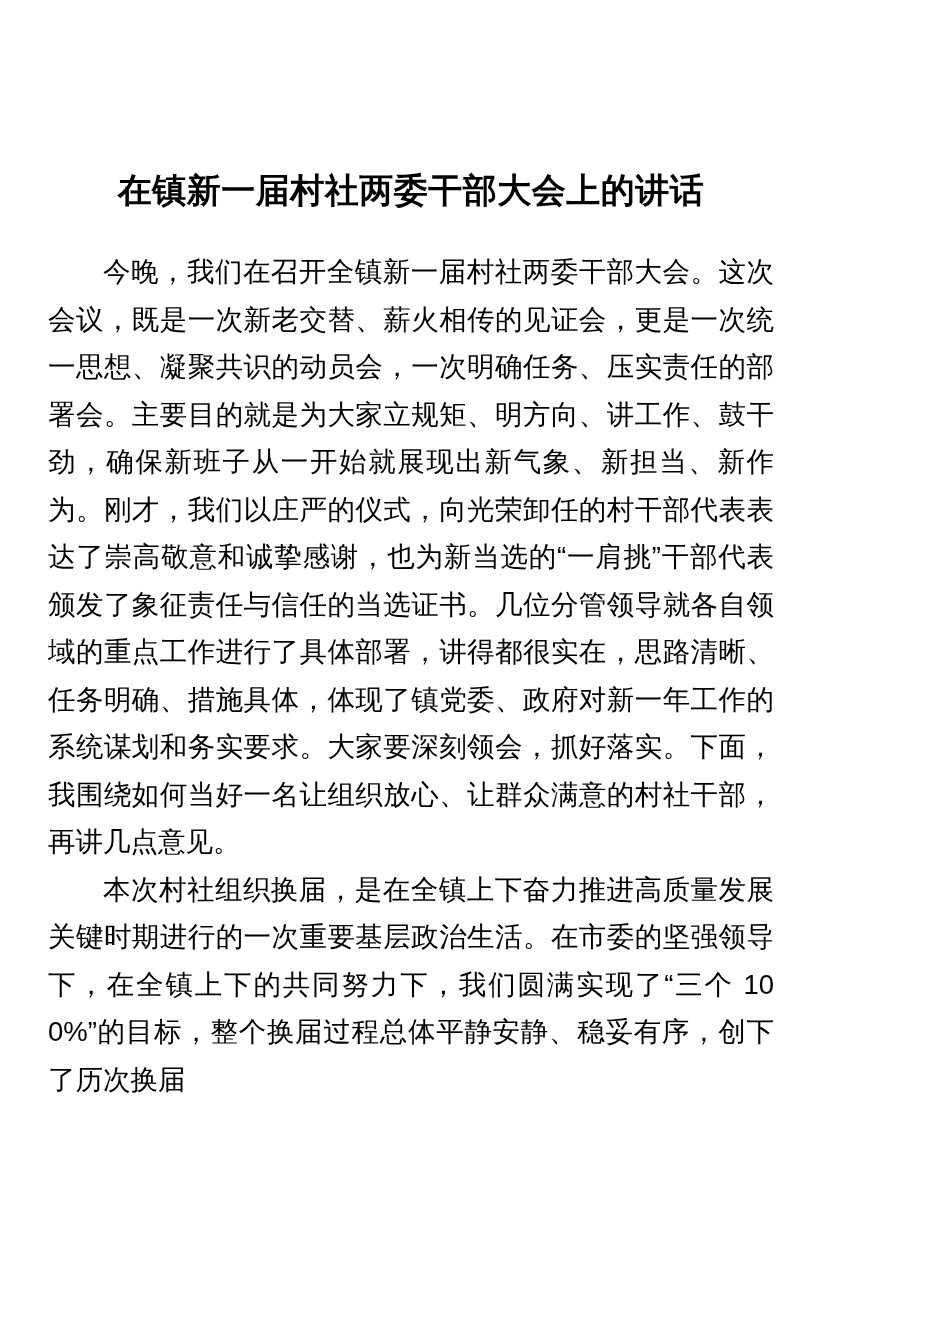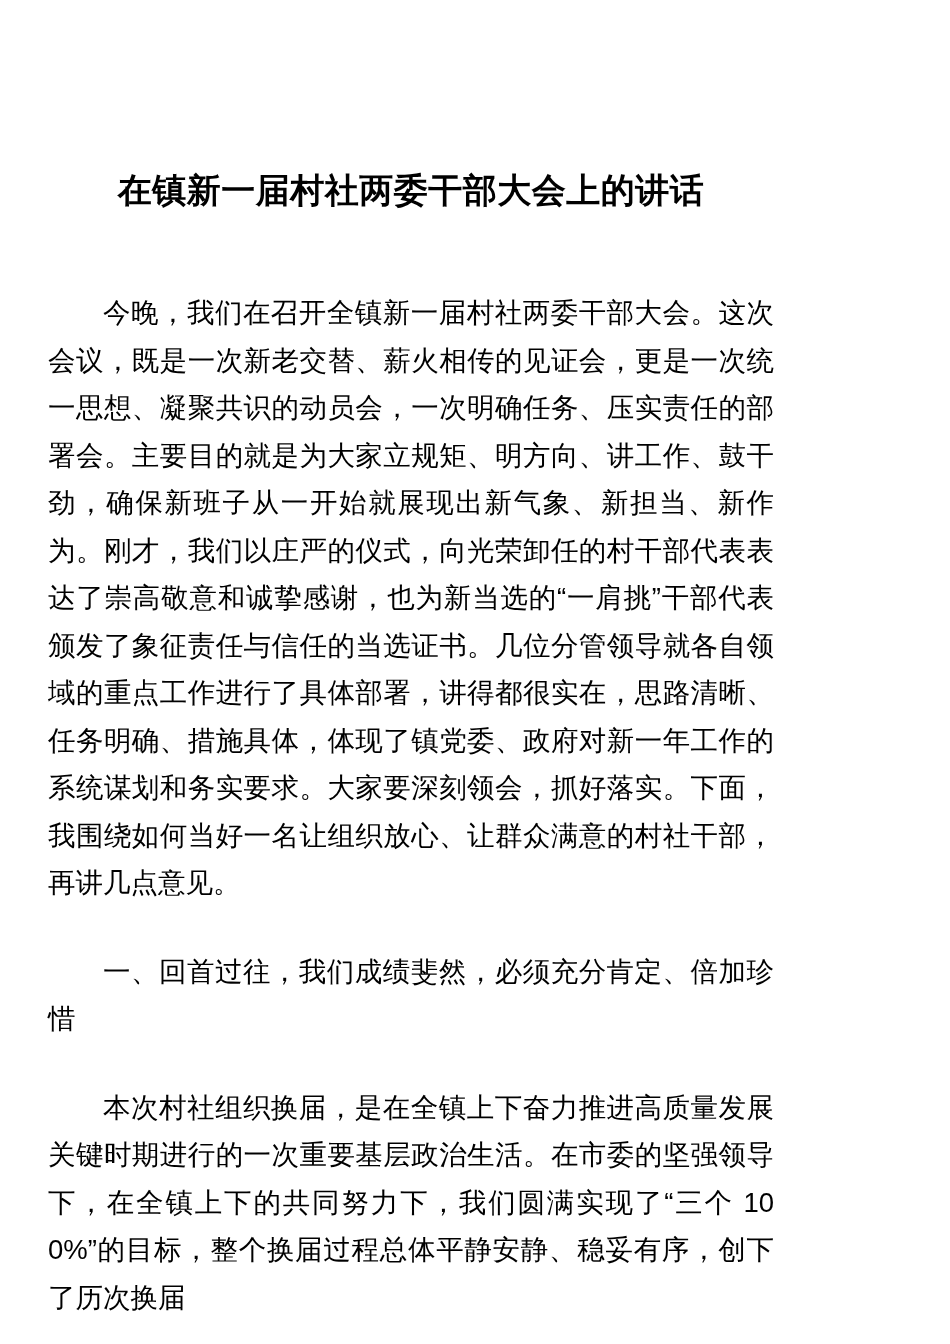--- a/index.html
+++ b/index.html
@@ -55,40 +55,38 @@
     text-align: justify;
     text-justify: inter-ideograph;
     text-align-last: left;
     margin: 0;
     letter-spacing: 0px;
     word-break: break-all;
   }
 
   .para.indent {
     text-indent: 2em;
-    margin-top: 41px;
   }
 
   .para.noindent {
     text-indent: 0;
   }
 </style>
 </head>
 <body>
 
 <div id="page">
 
   <div class="top-spacer"></div>
 
   <h1 class="doc-title">在镇新一届村社两委干部大会上的讲话</h1>
 
   <div class="body-block">
 
 
     <p class="para indent">今晚，我们在召开全镇新一届村社两委干部大会。这次会议，既是一次新老交替、薪火相传的见证会，更是一次统一思想、凝聚共识的动员会，一次明确任务、压实责任的部署会。主要目的就是为大家立规矩、明方向、讲工作、鼓干劲，确保新班子从一开始就展现出新气象、新担当、新作为。刚才，我们以庄严的仪式，向光荣卸任的村干部代表表达了崇高敬意和诚挚感谢，也为新当选的“一肩挑”干部代表颁发了象征责任与信任的当选证书。几位分管领导就各自领域的重点工作进行了具体部署，讲得都很实在，思路清晰、任务明确、措施具体，体现了镇党委、政府对新一年工作的系统谋划和务实要求。大家要深刻领会，抓好落实。下面，我围绕如何当好一名让组织放心、让群众满意的村社干部，再讲几点意见。</p>
 
-    <p class="para indent">一、回首过往，我们成绩斐然，必须充分肯定、倍加珍惜</p>
 
     <p class="para indent">本次村社组织换届，是在全镇上下奋力推进高质量发展关键时期进行的一次重要基层政治生活。在市委的坚强领导下，在全镇上下的共同努力下，我们圆满实现了“三个 100%”的目标，整个换届过程总体平静安静、稳妥有序，创下了历次换届</p>
 
   </div>
 
 </div>
 
 </body></html>

